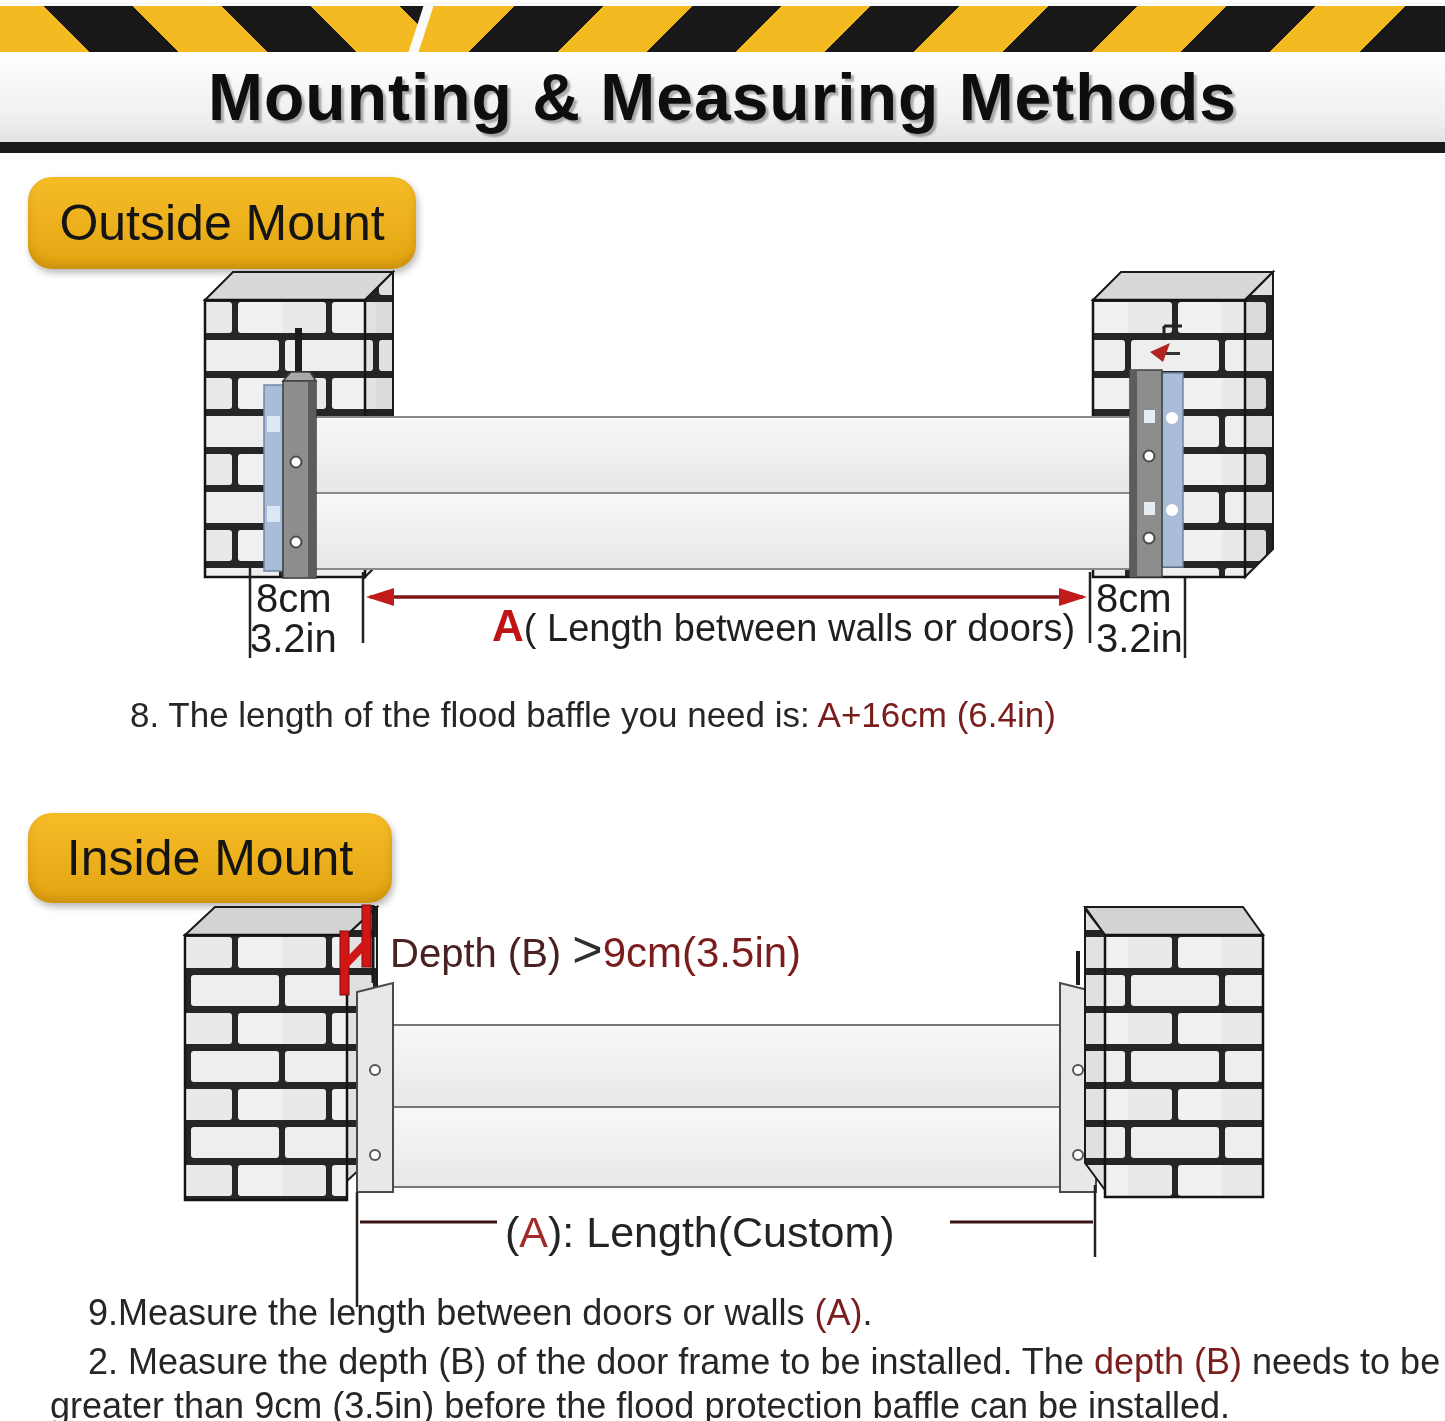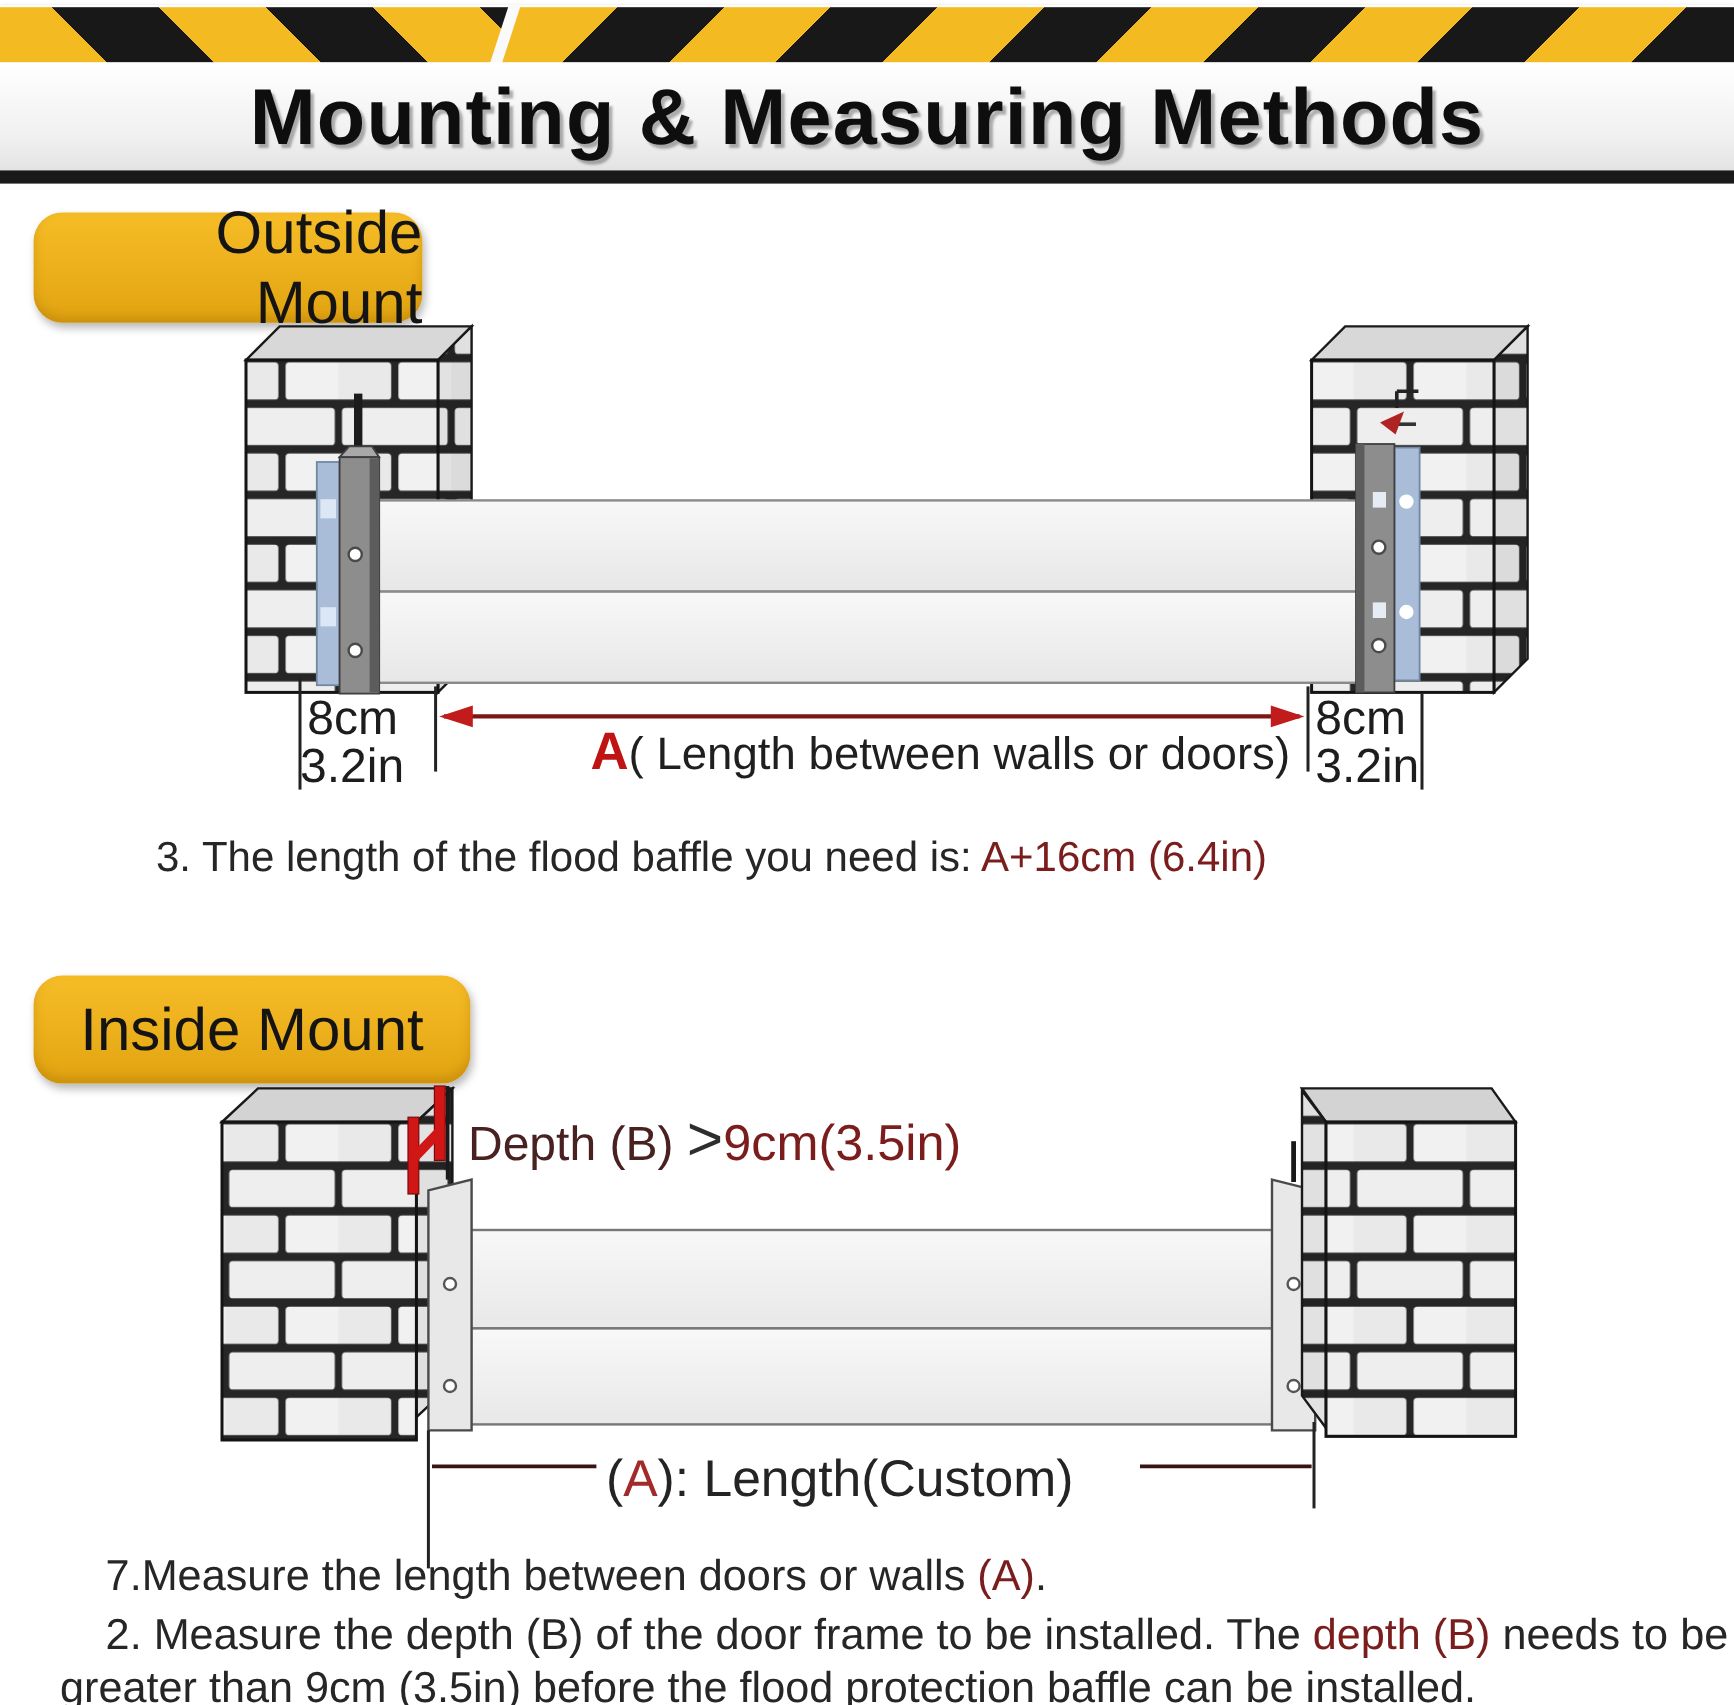--- a/index.html
+++ b/index.html
@@ -22,21 +22,21 @@
         display:flex;align-items:center;justify-content:center;}
   .title-band h1{margin:0;font-size:66px;font-weight:bold;color:#0e0e0e;
         letter-spacing:1px;text-shadow:3px 3px 2px rgba(0,0,0,.30);}
   .black-bar{position:absolute;left:0;top:142px;width:100%;height:11px;background:#1a1a1a;}
 
   
   .tag{position:absolute;display:flex;align-items:center;justify-content:center;
         background:linear-gradient(180deg,#f6bd27,#e2a411);border-radius:24px;
         box-shadow:2px 4px 7px rgba(0,0,0,.28), inset 0 -5px 9px rgba(150,95,0,.30);
         font-size:50px;color:#141414;}
-  #tag-outside{left:28px;top:177px;width:324px;height:92px;text-align:right;}
+  #tag-outside{left:28px;top:177px;width:388px;height:92px;}
   #tag-inside{left:28px;top:813px;width:364px;height:90px;text-align:right;}
 
   
   .diagram{position:absolute;left:0;width:1445px;}
   #diagram-outside{top:260px;height:400px;}
   #diagram-inside{top:895px;height:420px;}
   svg text{font-family:"Liberation Sans",sans-serif;}
   .dim{font-size:40px;fill:#1d1d1d;}
   .spanlbl{font-size:38px;fill:#1f1f1f;}
   .red-a{fill:#c01414;font-weight:bold;font-size:44px;}
@@ -147,21 +147,21 @@
     </g>
 
     <text class="dim" x="256" y="352">8cm</text>
     <text class="dim" x="250" y="392">3.2in</text>
     <text class="dim" x="1096" y="352">8cm</text>
     <text class="dim" x="1096" y="392">3.2in</text>
     <text class="spanlbl" x="492" y="381"><tspan class="red-a">A</tspan><tspan>( Length between walls or doors)</tspan></text>
   </svg>
 
   <div class="steps" id="steps-outside">
-    <p><span>3. The length of the flood baffle you need is: </span><span class="acc">A+16cm (6.4in)</span><span></span></p>
+    <p><span>8. The length of the flood baffle you need is: </span><span class="acc">A+16cm (6.4in)</span><span></span></p>
   </div>
 
   <div class="tag" id="tag-inside">
     <span>Inside Mount</span>
   </div>
 
   <svg class="diagram" id="diagram-inside" viewBox="0 0 1445 420">
     <defs>
       <pattern id="bricks2" width="94" height="76" patternUnits="userSpaceOnUse">
         <rect width="94" height="76" fill="#262626"></rect>
@@ -218,19 +218,19 @@
     <g>
       <line x1="357" y1="297" x2="357" y2="412" stroke="#222222" stroke-width="2.5"></line>
       <line x1="1095" y1="290" x2="1095" y2="362" stroke="#222222" stroke-width="2.5"></line>
       <line x1="360" y1="327" x2="497" y2="327" stroke="#3a1414" stroke-width="3"></line>
       <line x1="950" y1="327" x2="1093" y2="327" stroke="#3a1414" stroke-width="3"></line>
     </g>
     <text class="len2" x="505" y="352"><tspan>(</tspan><tspan class="red-a">A</tspan><tspan>): Length(Custom)</tspan></text>
   </svg>
 
   <div class="steps" id="step-inside-1">
-    <p><span>7.Measure the length between doors or walls </span><span class="acc">(A)</span><span>.</span></p>
+    <p><span>9.Measure the length between doors or walls </span><span class="acc">(A)</span><span>.</span></p>
   </div>
   <div class="steps" id="step-inside-2">
     <p><span>2. Measure the depth (B) of the door frame to be installed. The </span><span class="acc">depth (B)</span><span> needs to be greater than 9cm (3.5in) before the flood protection baffle can be installed.</span></p>
   </div>
 
 </div>
 
 </body></html>

